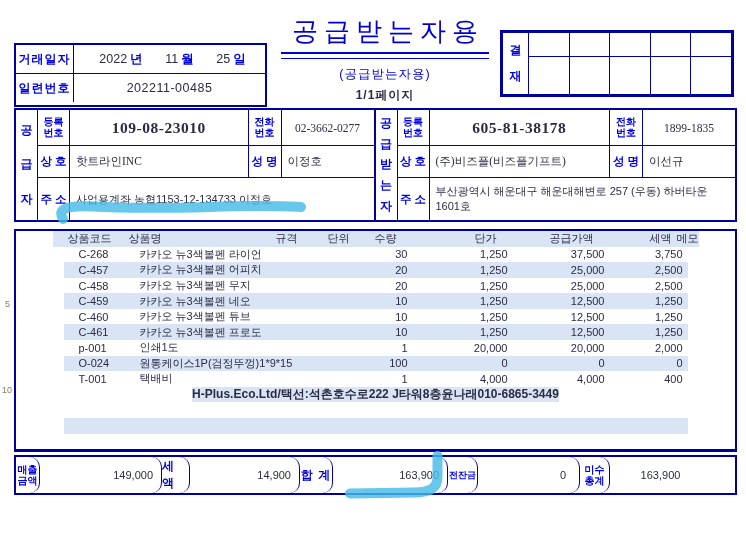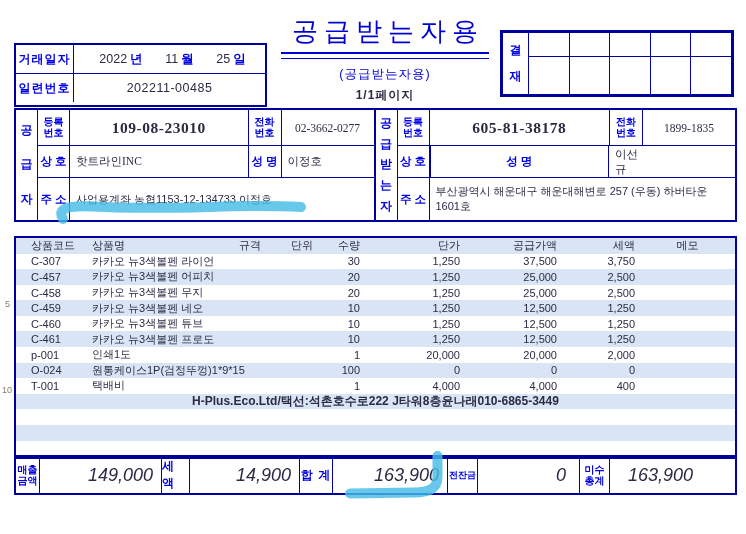--- a/index.html
+++ b/index.html
@@ -56,41 +56,41 @@
        color:var(--lbl);border-right:1px solid var(--navy);letter-spacing:2px;}
   .lb2{display:flex;flex-direction:column;align-items:center;justify-content:center;font-size:10px;
        line-height:10.5px;font-weight:bold;color:var(--lbl);border-right:1px solid var(--navy);}
   .lb-mid{border-left:1px solid var(--navy);}
   .regno{display:flex;align-items:center;justify-content:center;font-size:15.5px;font-weight:bold;
          letter-spacing:.5px;}
   .telno{display:flex;align-items:center;justify-content:center;font-size:11.5px;}
   .pval{display:flex;align-items:center;font-size:11.5px;padding-left:6px;}
   .addr{font-size:11px;line-height:1.35;padding:4px 6px;display:flex;align-items:center;}
   
-  .items{left:14px;top:236px;width:719px;height:218px;border:2px solid var(--navy);
-         border-bottom-width:3px;display:flex;flex-direction:column;}
+  .items{left:14px;top:229px;width:719px;height:218px;border:2px solid var(--navy);
+         border-bottom-width:3px;display:flex;flex-direction:column;align-items:center;}
   .tr{flex:1;display:grid;grid-template-columns:76px 110px 64px 52px 47px 100px 97px 78px 1fr;
       align-items:center;font-size:11px;min-height:0;}
   .tr.stripe{background:var(--stripe);}
   .td{min-width:0;white-space:nowrap;}
   .td.code{padding-left:15px;}
   .td.name{overflow:visible;}
   .ta-r{text-align:right;padding-right:5px;}
   .ta-c{text-align:center;}
   .tr.notice{display:flex;align-items:center;justify-content:center;font-size:12px;font-weight:bold;}
   
   .summary{left:14px;top:455px;width:719px;height:36px;border:2px solid var(--navy);
            display:grid;grid-template-columns:24px 122px 28px 110px 33px 115px 30px 102px 30px 1fr;}
-  .sm-cell{display:flex;align-items:center;border-right:1.5px solid var(--navy);min-width:0;}
+  .sm-cell{display:flex;align-items:center;border-right:1.5px solid var(--navy);min-width:0;border-radius:10px;}
   .sm-cell:last-child{border-right:none;}
   .sm-lb{justify-content:center;color:var(--lbl);font-weight:bold;font-size:12px;letter-spacing:1px;}
   .sm-lb2{flex-direction:column;justify-content:center;font-size:10px;line-height:11px;
           color:var(--lbl);font-weight:bold;letter-spacing:0;}
   .sm-lb-small{justify-content:center;color:var(--lbl);font-weight:bold;font-size:9px;}
-  .sm-val{justify-content:flex-end;font-size:18px;padding-right:8px;font-style:italic;}
+  .sm-val{justify-content:flex-end;font-size:11px;padding-right:8px;}
   .sm-val.center{justify-content:center;padding-right:24px;}
   
   .row-marker{position:absolute;font-size:9px;color:#8a7a66;}
   .overlay{position:absolute;left:0;top:0;pointer-events:none;}
 </style>
 </head>
 <body>
 
 <div id="page">
 
@@ -202,20 +202,21 @@
           </div>
           <div class="regno">605-81-38178</div>
           <div class="lb2 lb-mid">
             <span>전화</span>
             <span>번호</span>
           </div>
           <div class="telno">1899-1835</div>
         </div>
         <div class="prow r2">
           <div class="lb1" style="letter-spacing:0;">상 호</div>
+          <div class="pval">(주)비즈플(비즈플기프트)</div>
           <div class="lb1 lb-mid" style="letter-spacing:0;">성 명</div>
           <div class="pval">이선규</div>
         </div>
         <div class="prow r3">
           <div class="lb1" style="letter-spacing:0;">주 소</div>
           <div class="addr" style="white-space:normal;">부산광역시 해운대구 해운대해변로 257 (우동) 하버타운 1601호</div>
         </div>
       </div>
     </div>
   </div>
@@ -226,21 +227,21 @@
       <div class="td name">상품명</div>
       <div class="td ta-r">규격</div>
       <div class="td ta-r">단위</div>
       <div class="td ta-r">수량</div>
       <div class="td ta-r">단가</div>
       <div class="td ta-r">공급가액</div>
       <div class="td ta-r">세액</div>
       <div class="td ta-c">메모</div>
     </div>
     <div style="display:contents;" id="table-body"><div class="tr">
-      <div class="td code">C-307</div>
+      <div class="td code">C-268</div>
       <div class="td name">카카오 뉴3색볼펜 라이언</div>
       <div class="td ta-r"></div>
       <div class="td ta-r"></div>
       <div class="td ta-r">30</div>
       <div class="td ta-r">1,250</div>
       <div class="td ta-r">37,500</div>
       <div class="td ta-r">3,750</div>
       <div class="td ta-c"></div>
     </div><div class="tr stripe">
       <div class="td code">C-457</div>

